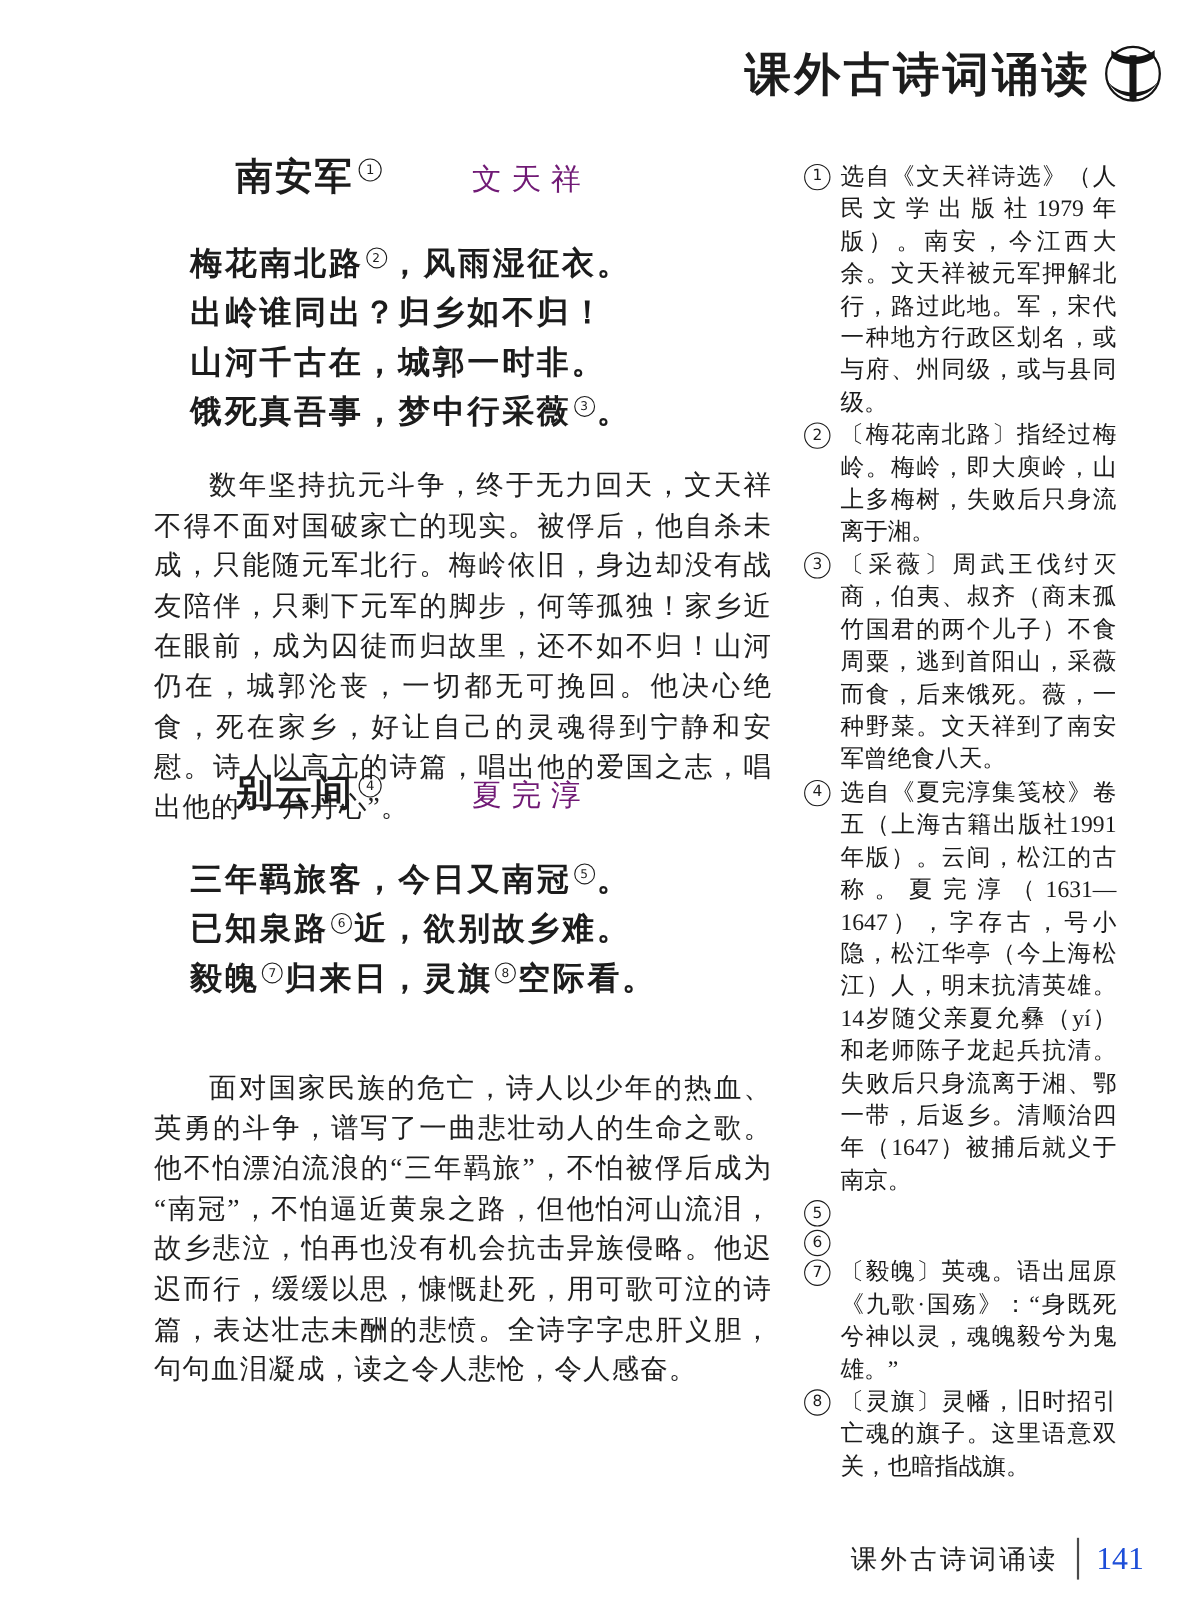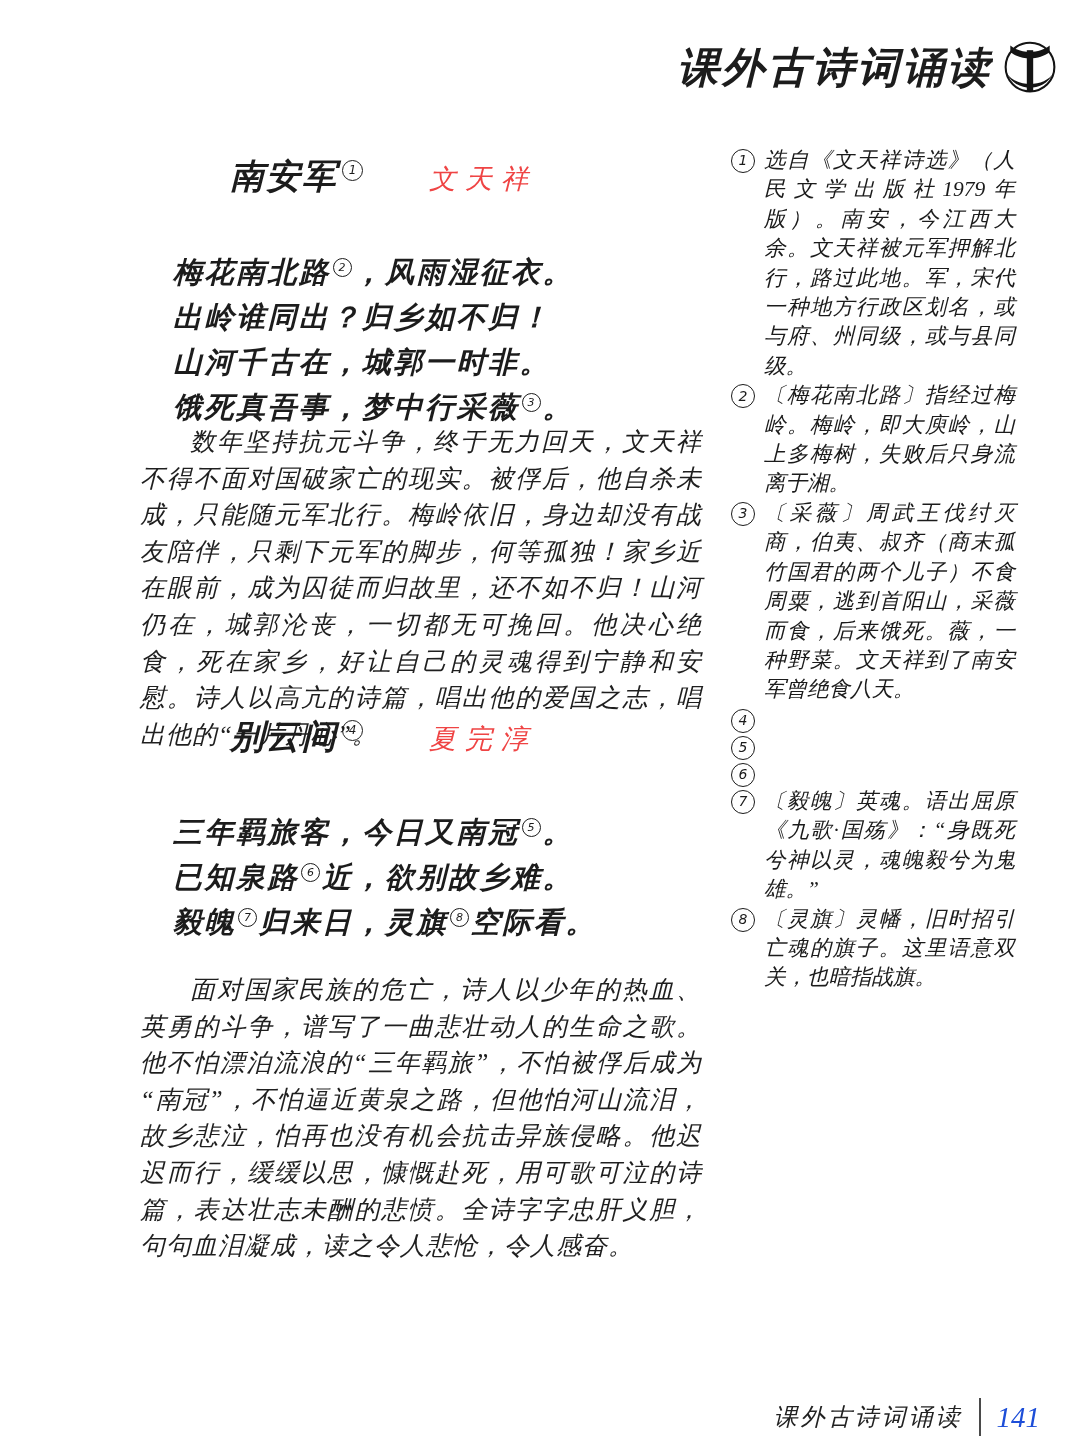--- a/index.html
+++ b/index.html
@@ -5,21 +5,20 @@
   html, body { margin: 0; padding: 0; background: #e8e8e8; }
   .page {
     position: relative;
     width: 1080px;
     height: 1452px;
     margin: 0 auto;
     background: #ffffff;
     color: #1c1c1c;
     font-family: "Liberation Serif", "DejaVu Serif", serif;
     overflow: hidden;
-    font-style: italic;
   }
 
   
   .header {
     position: absolute;
     top: 38px;
     right: 20px;
     display: flex;
     align-items: center;
     gap: 8px;
@@ -31,32 +30,32 @@
     letter-spacing: 3px;
   }
   .header-icon svg { width: 60px; height: 60px; display: block; }
 
   
   .poem { position: absolute; left: 140px; width: 565px; }
   .poem-1 { top: 138px; }
   .poem-2 { top: 698px; }
   .poem-head { padding-left: 74px; display: flex; align-items: baseline; }
   .poem-title {
-    margin: 16px;
+    margin: 0;
     font-size: 34px;
     font-weight: bold;
     letter-spacing: 2px;
     white-space: nowrap;
     text-align: right;
   }
   .poem-author {
     font-size: 27px;
-    margin-left: 48px;
+    margin-left: 80px;
     letter-spacing: 9px;
-    color: #ef4444;
+    color: #701a75;
   }
   .poem-lines { margin-top: 34px; padding-left: 33px; }
   .poem-line {
     font-size: 29px;
     font-weight: bold;
     line-height: 45px;
     letter-spacing: 2.5px;
     white-space: nowrap;
   }
 
@@ -188,20 +187,21 @@
         <div class="note-text">〔梅花南北路〕指经过梅岭。梅岭，即大庾岭，山上多梅树，失败后只身流离于湘。</div>
       </div>
       <div class="note-item">
         <span class="note-num">3</span>
         <div class="note-text">〔采薇〕周武王伐纣灭商，伯夷、叔齐（商末孤竹国君的两个儿子）不食周粟，逃到首阳山，采薇而食，后来饿死。薇，一种野菜。文天祥到了南安军曾绝食八天。</div>
       </div>
     </aside>
   <aside class="notes notes-b">
       <div class="note-item">
         <span class="note-num">4</span>
+        <div class="note-text">选自《夏完淳集笺校》卷五（上海古籍出版社1991年版）。云间，松江的古称。夏完淳（1631—1647），字存古，号小隐，松江华亭（今上海松江）人，明末抗清英雄。14岁随父亲夏允彝（yí）和老师陈子龙起兵抗清。失败后只身流离于湘、鄂一带，后返乡。清顺治四年（1647）被捕后就义于南京。</div>
       </div>
       <div class="note-item">
         <span class="note-num">5</span>
       </div>
       <div class="note-item">
         <span class="note-num">6</span>
       </div>
       <div class="note-item">
         <span class="note-num">7</span>
         <div class="note-text">〔毅魄〕英魂。语出屈原《九歌·国殇》：“身既死兮神以灵，魂魄毅兮为鬼雄。”</div>

